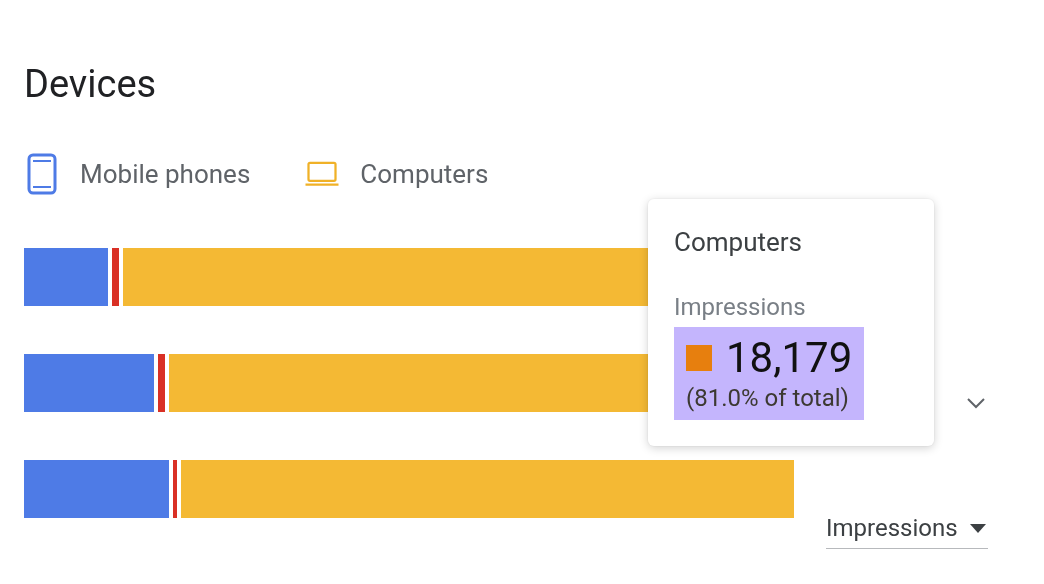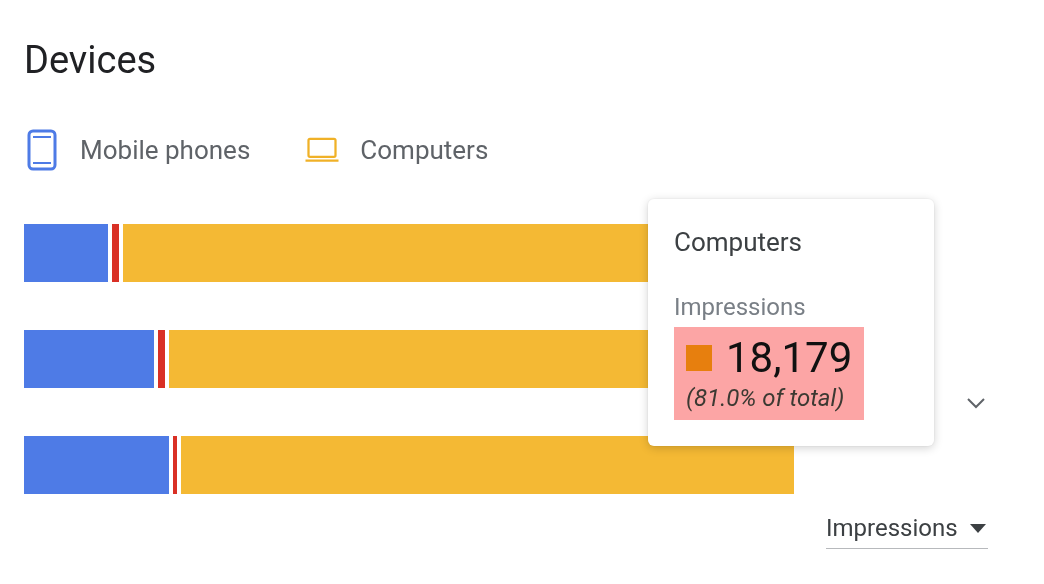--- a/index.html
+++ b/index.html
@@ -12,20 +12,21 @@
     overflow: hidden;
   }
   .container {
     padding: 38px 24px 24px 24px;
   }
   .title {
     font-size: 38px;
     color: #202124;
     font-weight: 400;
     margin-bottom: 50px;
+    margin-top: 24px;
   }
   .legend {
     display: flex;
     align-items: center;
     gap: 54px;
     margin-bottom: 56px;
   }
   .legend-item {
     display: flex;
     align-items: center;
@@ -77,21 +78,21 @@
     font-size: 26px;
     color: #3c4043;
     margin-bottom: 36px;
   }
   .tooltip-metric-label {
     font-size: 24px;
     color: #797f86;
     margin-bottom: 6px;
   }
   .tooltip-value-box {
-    background: #fca5a5;
+    background: #c4b5fd;
     display: inline-block;
     padding: 6px 12px 8px 12px;
   }
   .tooltip-value-row {
     display: flex;
     align-items: center;
     gap: 14px;
   }
   .tooltip-swatch {
     width: 26px;
@@ -100,21 +101,20 @@
   }
   .tooltip-value {
     font-size: 42px;
     color: #111;
     font-weight: 400;
   }
   .tooltip-percent {
     font-size: 24px;
     color: #3c3932;
     margin-top: 2px;
-    font-style: italic;
   }
 
   .metric-selector {
     position: absolute;
     left: 826px;
     top: 514px;
     display: flex;
     align-items: center;
     gap: 10px;
     border-bottom: 1px solid #b7b9bc;

